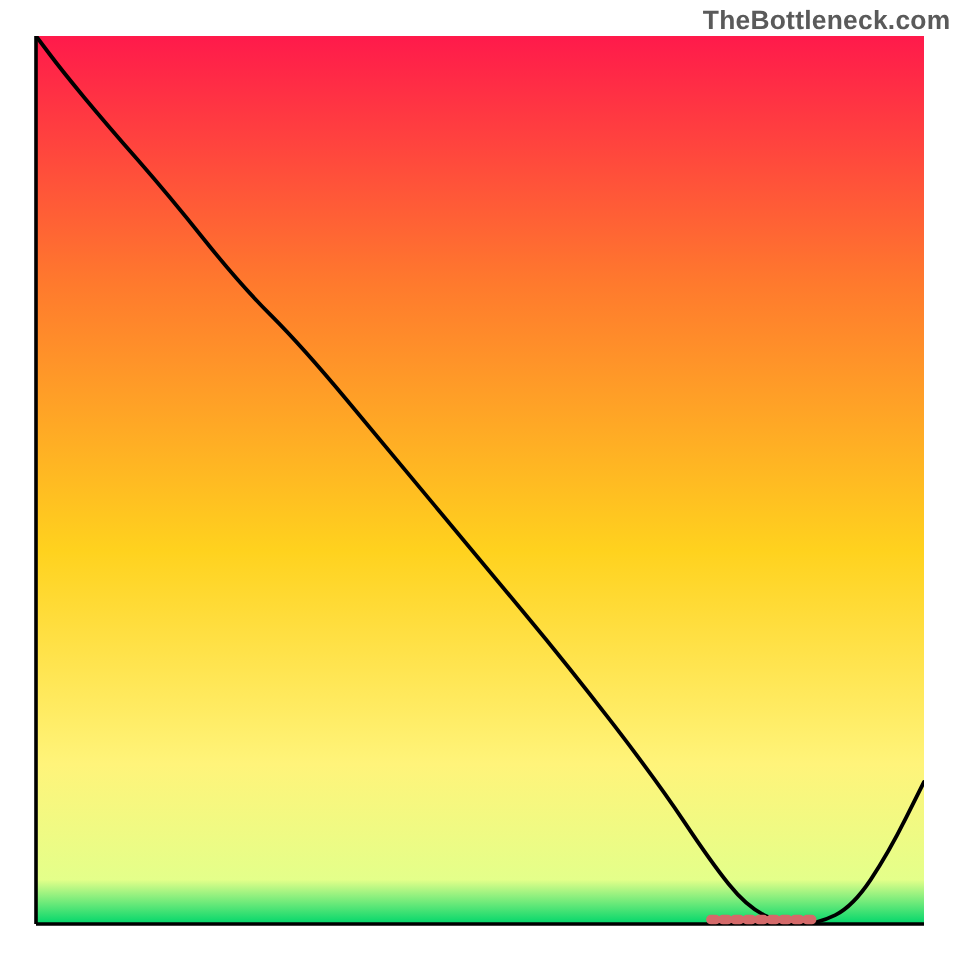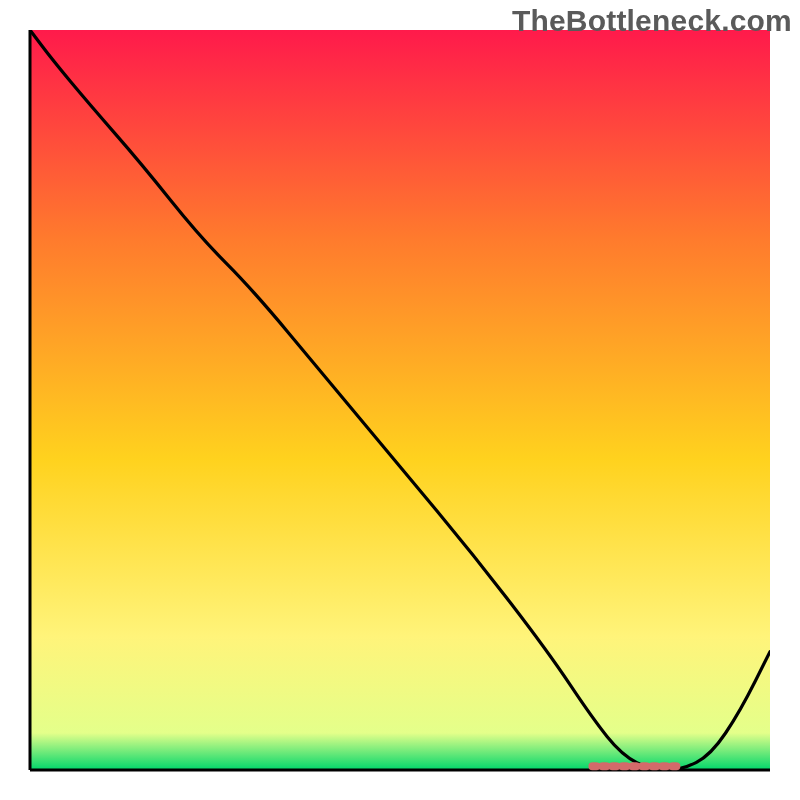--- a/index.html
+++ b/index.html
@@ -13,21 +13,21 @@
   }
   .wrap {
     position: relative;
     width: 800px;
     height: 800px;
   }
   .watermark {
     position: absolute;
     top: 4px;
     right: 8px;
-    font-size: 30px;
+    font-size: 22px;
     font-weight: 600;
     color: #5a5a5a;
     letter-spacing: 0.2px;
     user-select: none;
   }
   svg {
     display: block;
   }
 </style>
 </head>

